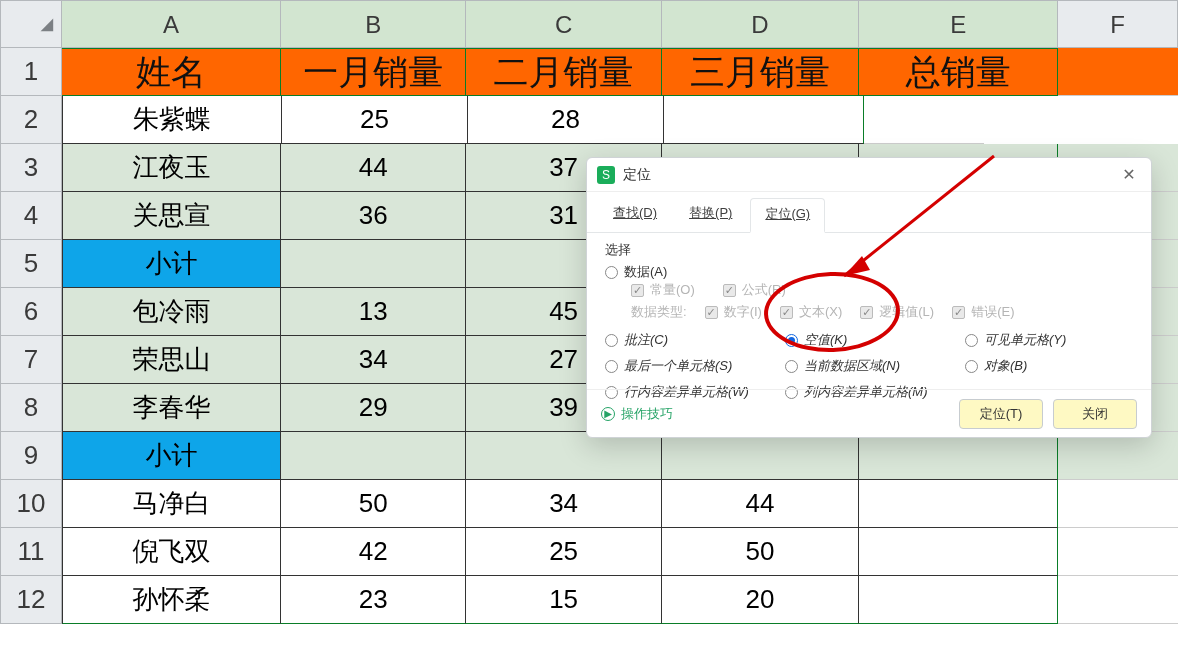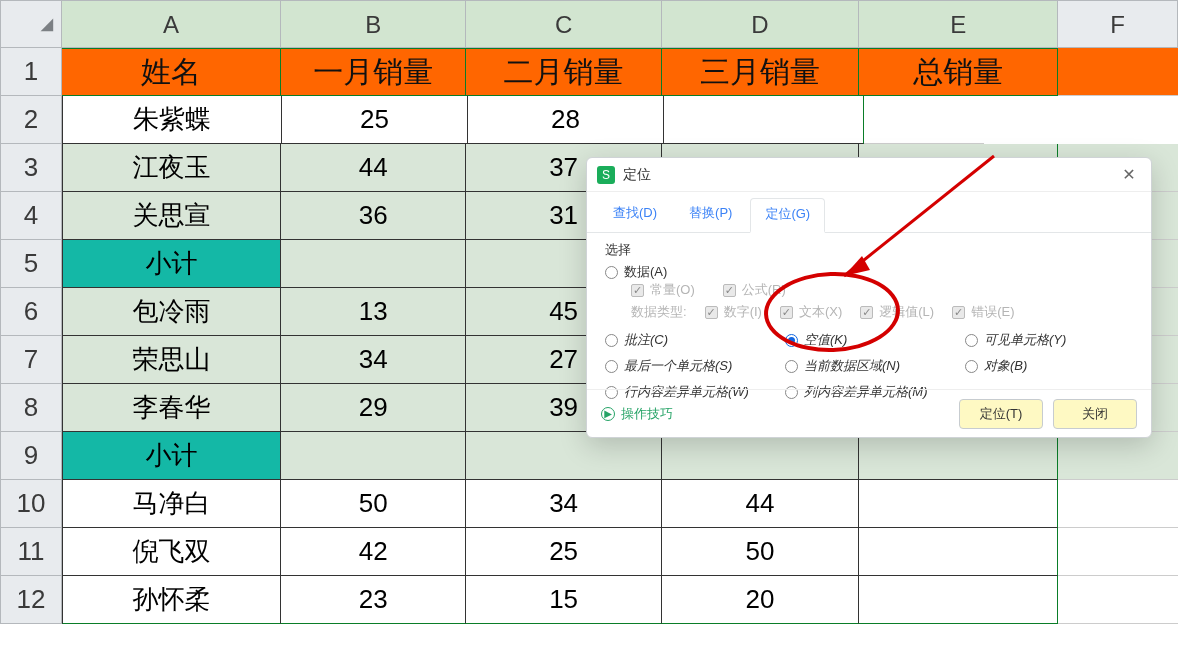--- a/index.html
+++ b/index.html
@@ -33,28 +33,28 @@
     font-size: 26px; color: #3a3a3a; display:flex; align-items:center; justify-content:center;
   }
   .cell {
     height: 100%; border: 1px solid #333; border-left: none; border-top: none;
     display: flex; align-items: center; justify-content: center;
     font-size: 26px; background: #fff;
   }
   .wA { width: 220px; } .wB { width: 186px; } .wC { width: 196px; }
   .wD { width: 198px; } .wE { width: 200px; } .wF { width: 120px; }
   .hdr-row .cell {
-    background: #ff6600; color: #111; font-size: 30px;
+    background: #ff6600; color: #111; font-size: 35px;
     border-color: #0a7d28; border-top: 1px solid #0a7d28;
   }
   .hdr-row .cell:first-of-type { border-left: 1px solid #0a7d28; }
   .data-row .cell.cA { border-left: 1px solid #333; }
   .subtotal .cell.cA { background: #ffff00; border-left: 1px solid #333; }
   .selband .cell { background: #d9e6d8; }
-  .selband .cell.cA.subA { background: #14b8a6; }
+  .selband .cell.cA.subA { background: #0ea5e9; }
   .cell.last { border-right: 1px solid #0a7d28; }
   .cell.bottom { border-bottom: 1px solid #0a7d28; }
   .cell.cF { border: none; border-bottom: 1px solid #ccc; }
 
   
   .dlg {
     position: absolute; left: 586px; top: 157px;
     width: 566px; height: 281px;
     background: #fff;
     border: 1px solid #cfd3d6;
@@ -67,21 +67,21 @@
     padding: 0 10px; border-bottom: 1px solid #eee;
   }
   .dlg-title .ico {
     width: 18px; height: 18px; background: #1aad5a; border-radius: 3px;
     color: #fff; font-size: 12px; display:flex; align-items:center; justify-content:center;
     margin-right: 8px;
   }
   .dlg-title .tt { flex: 1; font-size: 14px; }
   .dlg-title .close { width: 24px; text-align: center; color: #666; font-size: 16px; cursor: pointer; }
   .tabs { display: flex; padding: 6px 12px 0 12px; gap: 4px; border-bottom: 1px solid #e3e6e8; }
-  .tab { padding: 6px 14px 8px; color: #3b82f6; cursor: pointer; border-bottom: 2px solid transparent; }
+  .tab { padding: 6px 14px 8px; color: #404040; cursor: pointer; border-bottom: 2px solid transparent; text-decoration: underline; }
   .tab.active { border: 1px solid #e3e6e8; border-bottom: 2px solid #fff; border-radius: 4px 4px 0 0; margin-bottom:-1px; background:#fff; }
   .sect-label { padding: 8px 18px 2px; color: #333; }
   .opts { padding: 2px 18px 6px; display: grid; grid-template-columns: 180px 180px 170px; row-gap: 8px; font-style: italic; }
   .opt { display: flex; align-items: center; gap: 6px; color: #333; }
   .opt.disabled { color: #b5b5b5; }
   .radio {
     width: 13px; height: 13px; border: 1px solid #888; border-radius: 50%;
     display: inline-flex; align-items:center; justify-content:center; background:#fff;
   }
   .radio.checked { border-color: #1267e0; }

